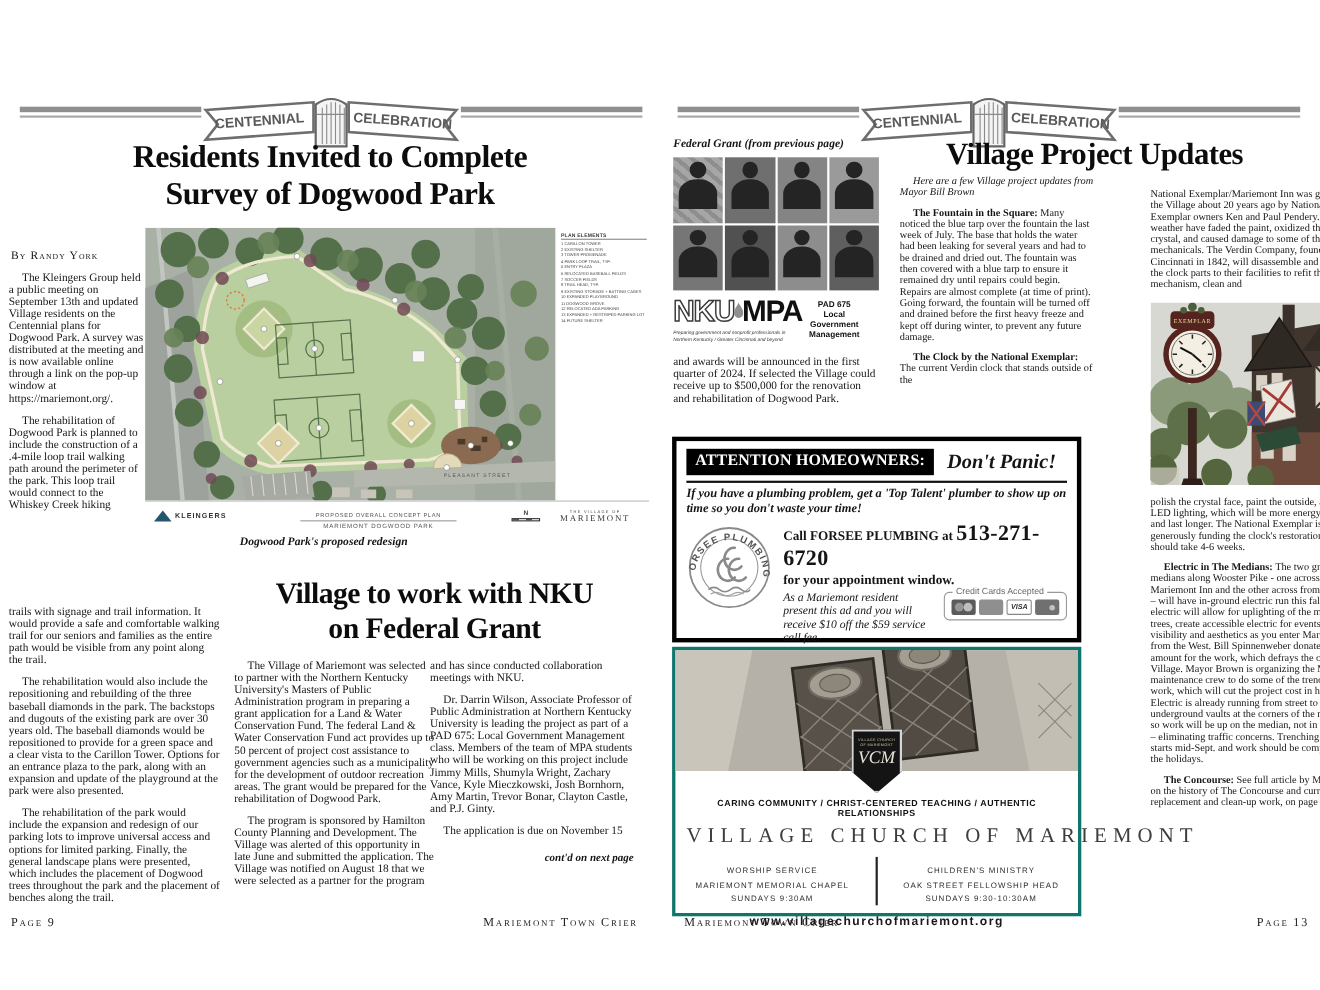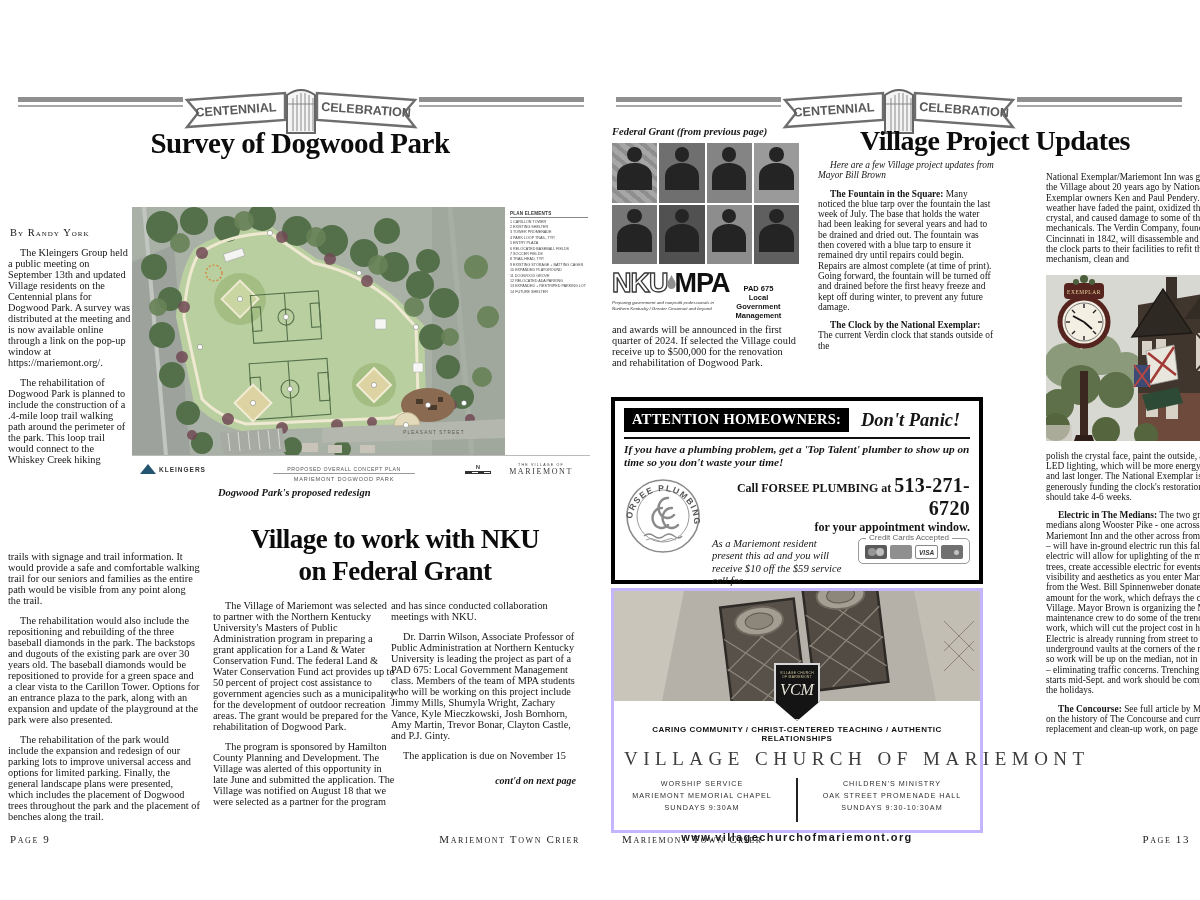--- a/index.html
+++ b/index.html
@@ -53,50 +53,50 @@
   .cell .shoulders { width:76%; height:46%; border-radius:48% 48% 0 0; background:#242424; margin:3% auto 0; }
   .g0{background:repeating-linear-gradient(40deg,#8e8e8e 0 4px,#a6a6a6 4px 9px);} .g1{background:#6f6f6f;} .g2{background:#848484;} .g3{background:#9a9a9a;}
   .g4{background:#767676;} .g5{background:#515151;} .g6{background:#8d8d8d;} .g7{background:#5f5f5f;}
 
   
   .nku-row { display:flex; align-items:flex-start; gap:6px; }
   .nku-word { display:flex; align-items:baseline; }
   .nku-n { font-family:"Liberation Sans", sans-serif; font-weight:bold; font-size:27px; letter-spacing:-1px; color:#fff; -webkit-text-stroke:1.3px #3a3a3a; text-shadow:0 0 1px #3a3a3a; }
   .nku-m { font-family:"Liberation Sans", sans-serif; font-weight:900; font-size:27px; letter-spacing:-1px; color:#101010; }
   .nku-tag { font-size:4.4px; font-style:italic; font-family:"Liberation Sans", sans-serif; color:#333; line-height:5.6px; margin-top:1px; }
-  .pad { font-family:"Liberation Sans", sans-serif; font-size:7.5px; font-weight:bold; text-align:center; line-height:9px; margin-top:16px; color:#111; }
+  .pad { font-family:"Liberation Sans", sans-serif; font-size:7.5px; font-weight:bold; text-align:center; line-height:9px; margin-top:4px; color:#111; }
 
   
   .plumb { border:4px solid #000; background:#fff; padding:7px 9px; }
   .plumb-head { display:flex; align-items:center; gap:12px; }
   .attn { background:#000; color:#fff; font-weight:bold; font-size:14.5px; padding:3px 8px 4px; letter-spacing:0.2px; white-space:nowrap; }
   .panic { font-style:italic; font-weight:bold; font-size:18.5px; white-space:nowrap; }
   .plumb hr { border:0; border-top:2px solid #111; margin:5px 0 4px; }
   .pitch { font-weight:bold; font-style:italic; font-size:11.3px; line-height:13px; }
   .plumb-main { display:flex; gap:10px; margin-top:5px; }
-  .callline { font-weight:bold; font-size:12px;text-align:right; }
+  .callline { font-weight:bold; font-size:12px; }
   .phone { font-size:20px; font-weight:bold; letter-spacing:0.3px; }
   .offer-row { display:flex; gap:8px; align-items:flex-start; margin-top:3px; }
   .offer { font-style:italic; font-size:10.6px; line-height:12.3px; flex:1; }
   .cards { border:1px solid #999; border-radius:5px; padding:6px 6px 4px; position:relative; width:112px; display:flex; gap:3px; justify-content:center; }
   .cards-label { position:absolute; top:-6px; left:7px; background:#fff; font-family:"Liberation Sans", sans-serif; font-size:8px; color:#666; padding:0 3px; white-space:nowrap; }
   .card { width:23px; height:14px; border-radius:2px; }
   .c-mc { background:#5b5b5b; position:relative; } .c-mc:before,.c-mc:after { content:""; position:absolute; top:3px; width:8px; height:8px; border-radius:50%; background:#9c9c9c; opacity:.9; } .c-mc:before{left:3px;} .c-mc:after{left:11px; background:#c9c9c9;}
   .c-ax { background:#8f8f8f; }
   .c-visa { background:#fff; border:1px solid #888; font-family:"Liberation Sans", sans-serif; font-weight:bold; font-size:6.5px; color:#333; display:flex; align-items:center; justify-content:center; font-style:italic; }
   .c-dv { background:#707070; position:relative; } .c-dv:after { content:""; position:absolute; right:4px; top:5px; width:5px; height:5px; border-radius:50%; background:#c2c2c2; }
   .pres { font-weight:bold; font-size:13px; margin-top:3px; }
   .lic { font-family:"Liberation Sans", sans-serif; font-size:8.2px; color:#222; }
 
   
-  .church { border:3px solid #c4b5fd; background:#fff; }
+  .church { border:3px solid #0f766e; background:#fff; }
   .church-body { text-align:center; position:relative; padding:4px 10px 0; }
   .ch-tag { font-family:"Liberation Sans", sans-serif; font-weight:bold; font-size:8px; letter-spacing:0.5px; margin-top:16px; color:#111; }
   .ch-name { font-size:19px; letter-spacing:5.5px; color:#3d3d3d; margin-top:5px; white-space:nowrap; }
-  .ch-cols { display:flex; justify-content:center; align-items:flex-start; gap:16px; margin-top:8px; font-family:"Liberation Sans", sans-serif; font-size:7.2px; letter-spacing:1px; line-height:1.7; color:#2e2e2e; }
+  .ch-cols { display:flex; justify-content:center; align-items:flex-end; gap:16px; margin-top:8px; font-family:"Liberation Sans", sans-serif; font-size:7.2px; letter-spacing:1px; line-height:1.7; color:#2e2e2e; }
   .ch-col { width:168px; }
   .ch-div { width:2px; height:44px; background:#222; }
   .ch-web { font-family:"Liberation Sans", sans-serif; font-weight:bold; font-size:11px; letter-spacing:1.4px; margin-top:9px; color:#1a1a1a; }
   .crest { position:absolute; left:50%; transform:translateX(-50%); top:72px; width:46px; height:58px; background:#141414; border:2px solid #d6d6d6; clip-path:polygon(0 0,100% 0,100% 66%,50% 100%,0 66%); text-align:center; z-index:3; }
   .crest-top { font-family:"Liberation Sans", sans-serif; font-size:3.4px; line-height:4.4px; color:#cfc49a; margin-top:6px; letter-spacing:0.3px; }
   .crest-mono { font-style:italic; font-size:16px; color:#e9e5d9; margin-top:1px; }
 
   .footer-line { font-variant:small-caps; letter-spacing:1.6px; font-size:11px; color:#1e1e1e; }
 </style>
 </head>
@@ -127,20 +127,21 @@
         <text x="53" y="30" transform="rotate(-4 53 27)" font-size="12.6" text-anchor="middle">CENTENNIAL</text>
         <text x="183" y="30" transform="rotate(4 183 27)" font-size="12.6" text-anchor="middle">CELEBRATION</text>
       </svg>
       <div class="blines">
           <div class="bar1"></div>
           <div class="bar2"></div>
         </div>
     </div>
 
     <div class="headline abs" style="left:40px;top:127px;width:520px;">
+      <div>Residents Invited to Complete</div>
       <div>Survey of Dogwood Park</div>
     </div>
 
     <div class="byline abs" style="left:10px;top:227px;">By Randy York</div>
 
     <div class="bodytext abs" style="left:8px;top:247px;width:124px;">
         <p>The Kleingers Group held a public meeting on September 13th and updated Village residents on the Centennial plans for Dogwood Park. A survey was distributed at the meeting and is now available online through a link on the pop-up window at https://mariemont.org/.</p>
         <p>The rehabilitation of Dogwood Park is planned to include the construction of a .4-mile loop trail walking path around the perimeter of the park. This loop trail would connect to the Whiskey Creek hiking</p>
       </div>
 
@@ -621,21 +622,21 @@
         <div class="ch-name">VILLAGE CHURCH OF MARIEMONT</div>
         <div class="ch-cols">
           <div class="ch-col" style="text-align:center;">
               <div>WORSHIP SERVICE</div>
               <div>MARIEMONT MEMORIAL CHAPEL</div>
               <div>SUNDAYS 9:30AM</div>
             </div>
           <div class="ch-div"></div>
           <div class="ch-col" style="text-align:center;">
               <div>CHILDREN'S MINISTRY</div>
-              <div>OAK STREET PROMENADE HALL</div>
+              <div>OAK STREET FELLOWSHIP HEAD</div>
               <div>SUNDAYS 9:30-10:30AM</div>
             </div>
         </div>
         <div class="ch-web">www.villagechurchofmariemont.org</div>
       </div>
     </div>
 
     <div class="footer-line abs" style="left:622px;top:833px;">Mariemont Town Crier</div>
     <div class="footer-line abs" style="left:1000px;top:833px;width:190px;text-align:right;">Page 13</div>
   </div>

